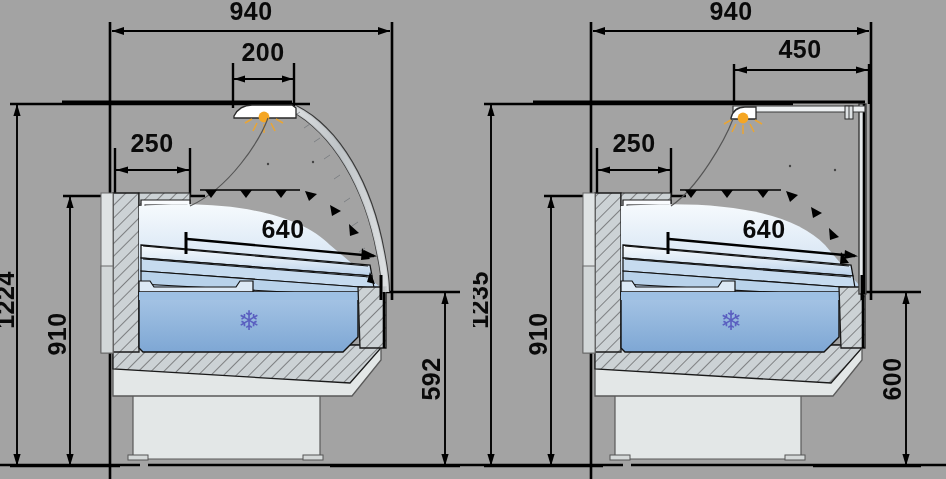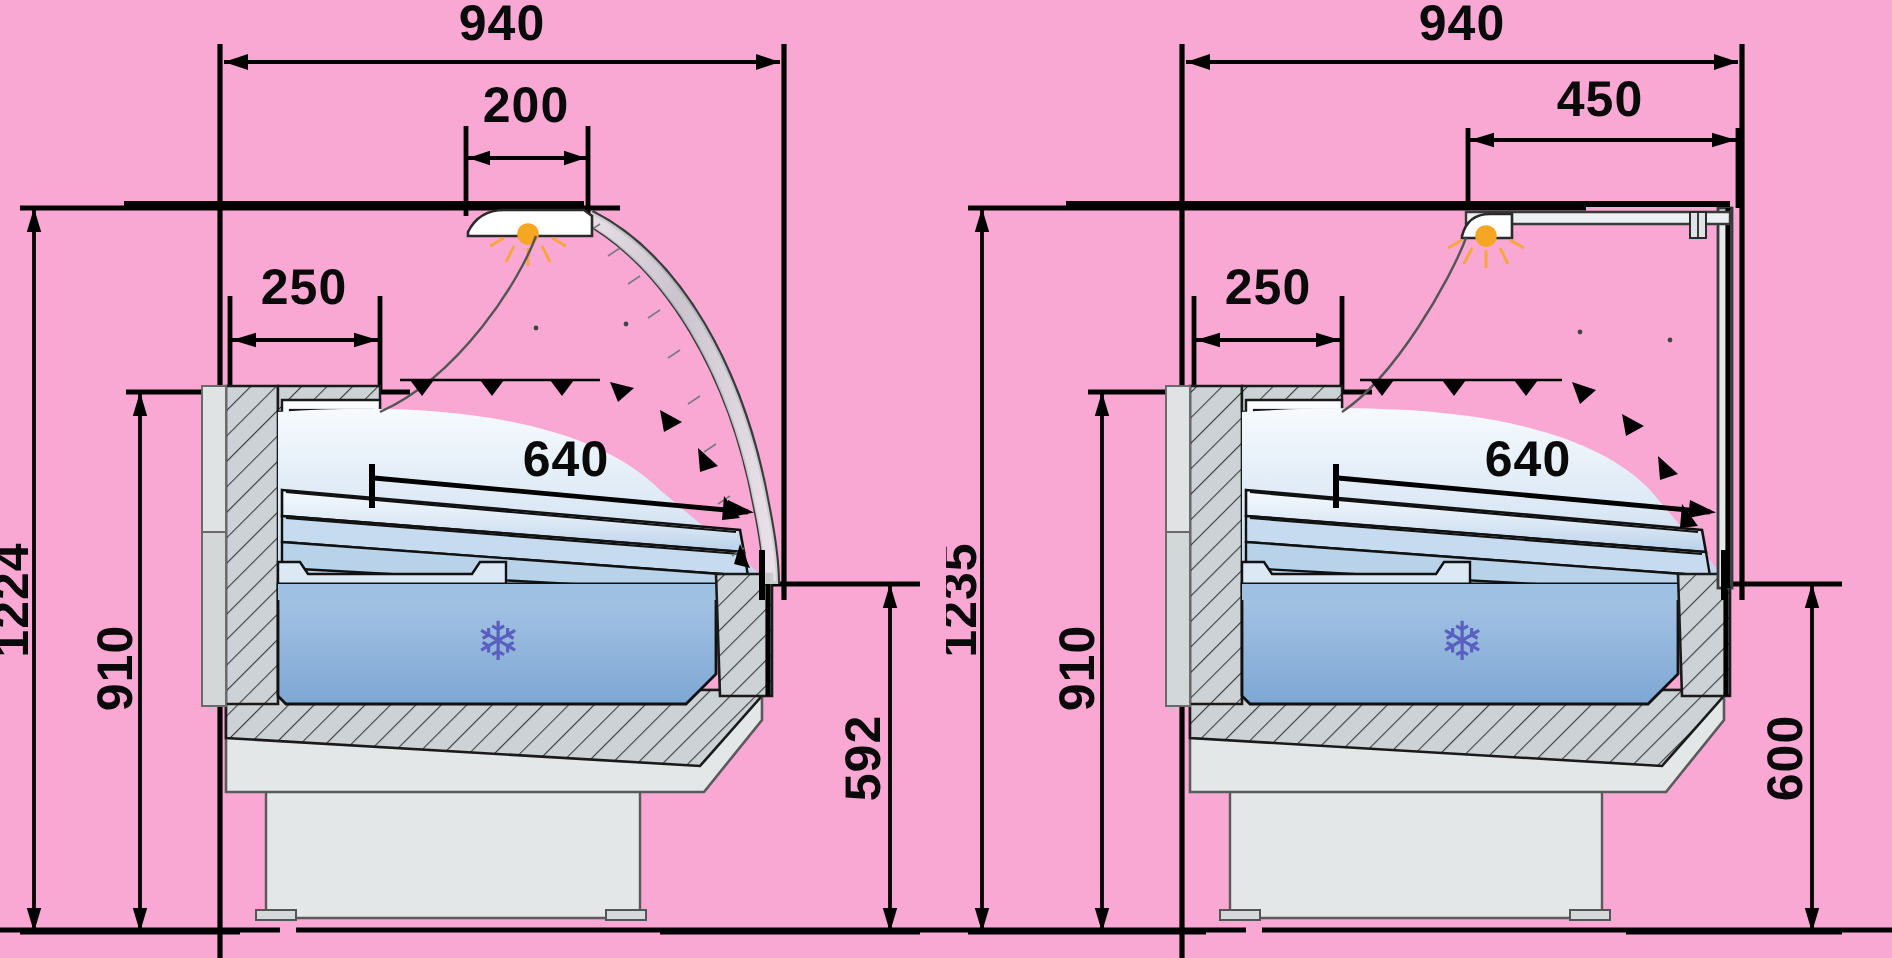--- a/index.html
+++ b/index.html
@@ -2,21 +2,21 @@
 <html><head>
 <meta charset="utf-8">
 <title>Refrigerated Display Cabinet — Technical Sections</title>
 <style>
   html,body{margin:0;padding:0;background:#ffffff;}
   body{
     width:946px;height:479px;overflow:hidden;
     font-family:"Liberation Sans","DejaVu Sans",sans-serif;
     background:#fff;
   }
-  #sheet{position:relative;width:946px;height:479px;background:#f9a8d4;}
+  #sheet{position:relative;width:946px;height:479px;background:#a3a3a3;}
   .view{position:absolute;top:0;height:479px;width:473px;}
   #view-curved{left:0;}
   #view-flat{left:473px;}
   svg{display:block;}
   .dimtxt{
     font-family:"Liberation Sans","DejaVu Sans",sans-serif;
     font-size:25px; font-weight:700; fill:#0a0a0a;
     letter-spacing:0.5px;
   }
   .dimtxt-v{

